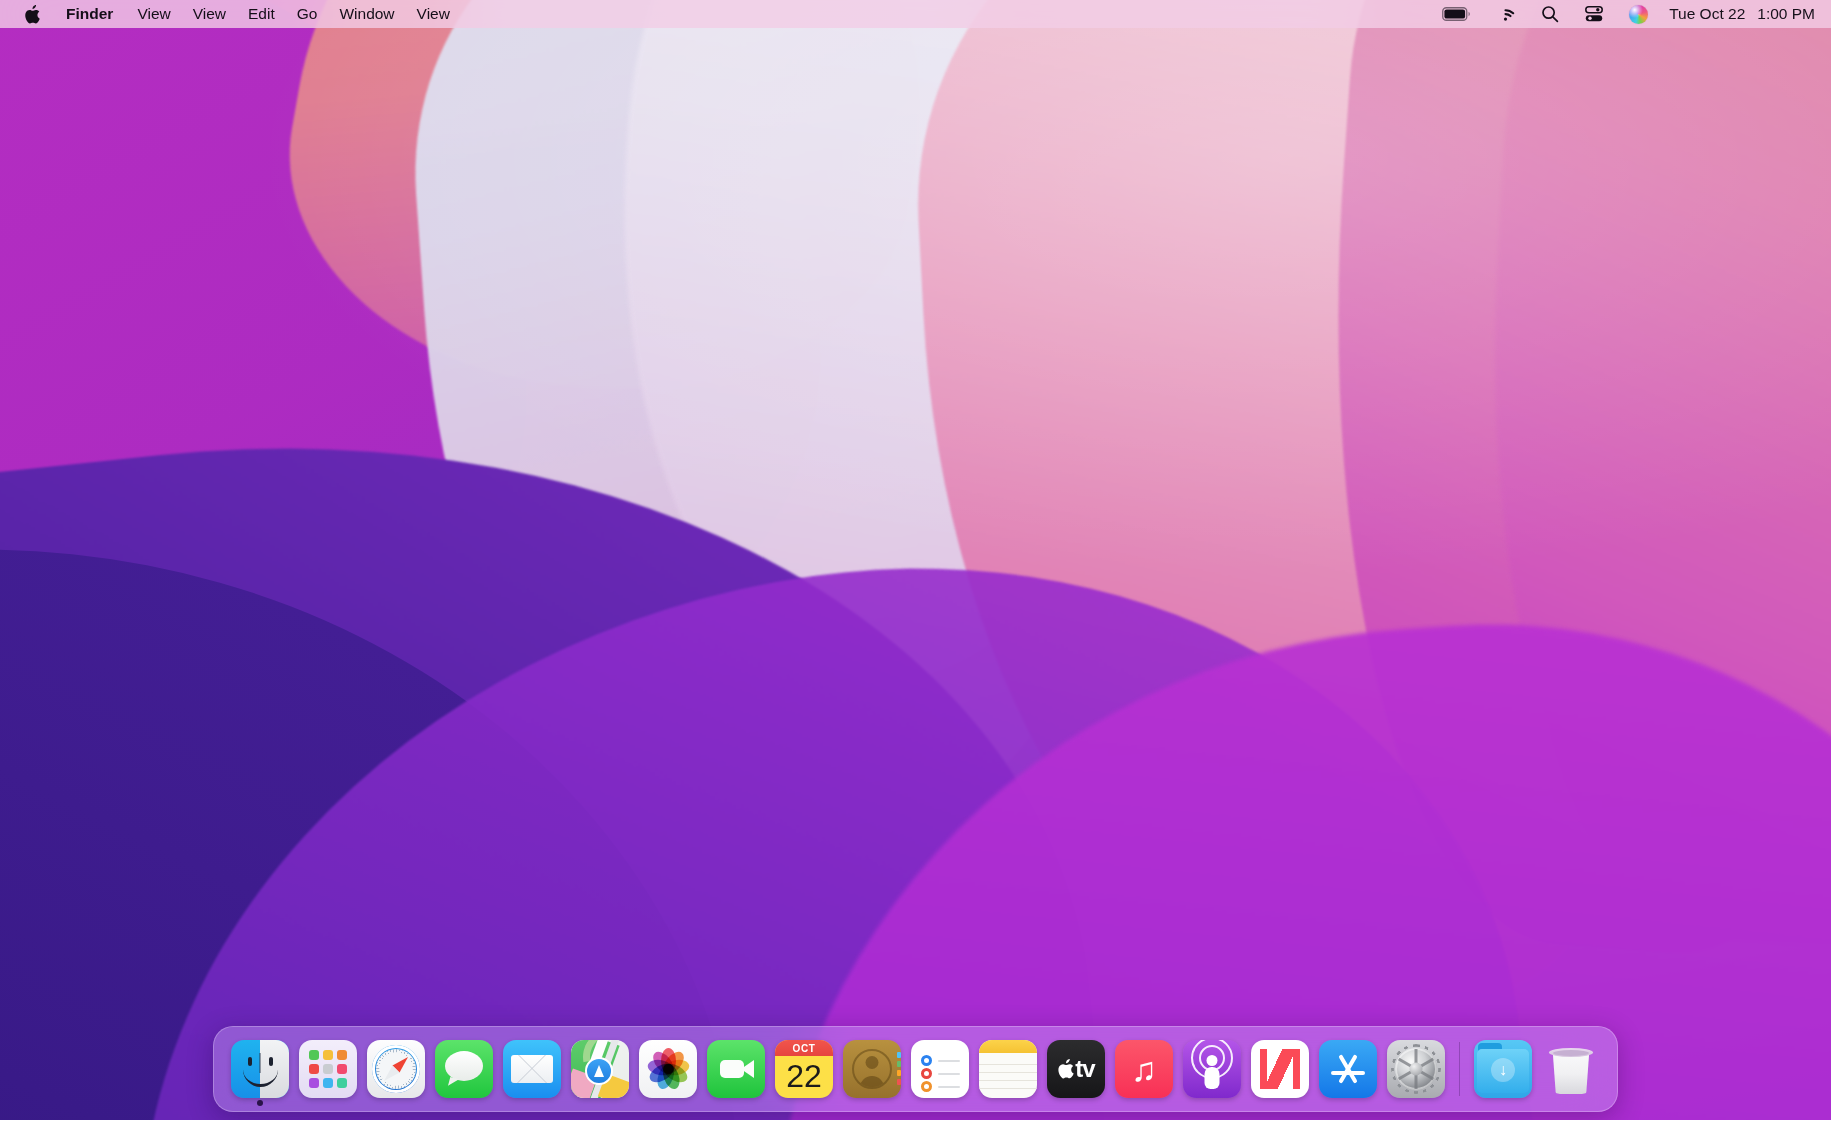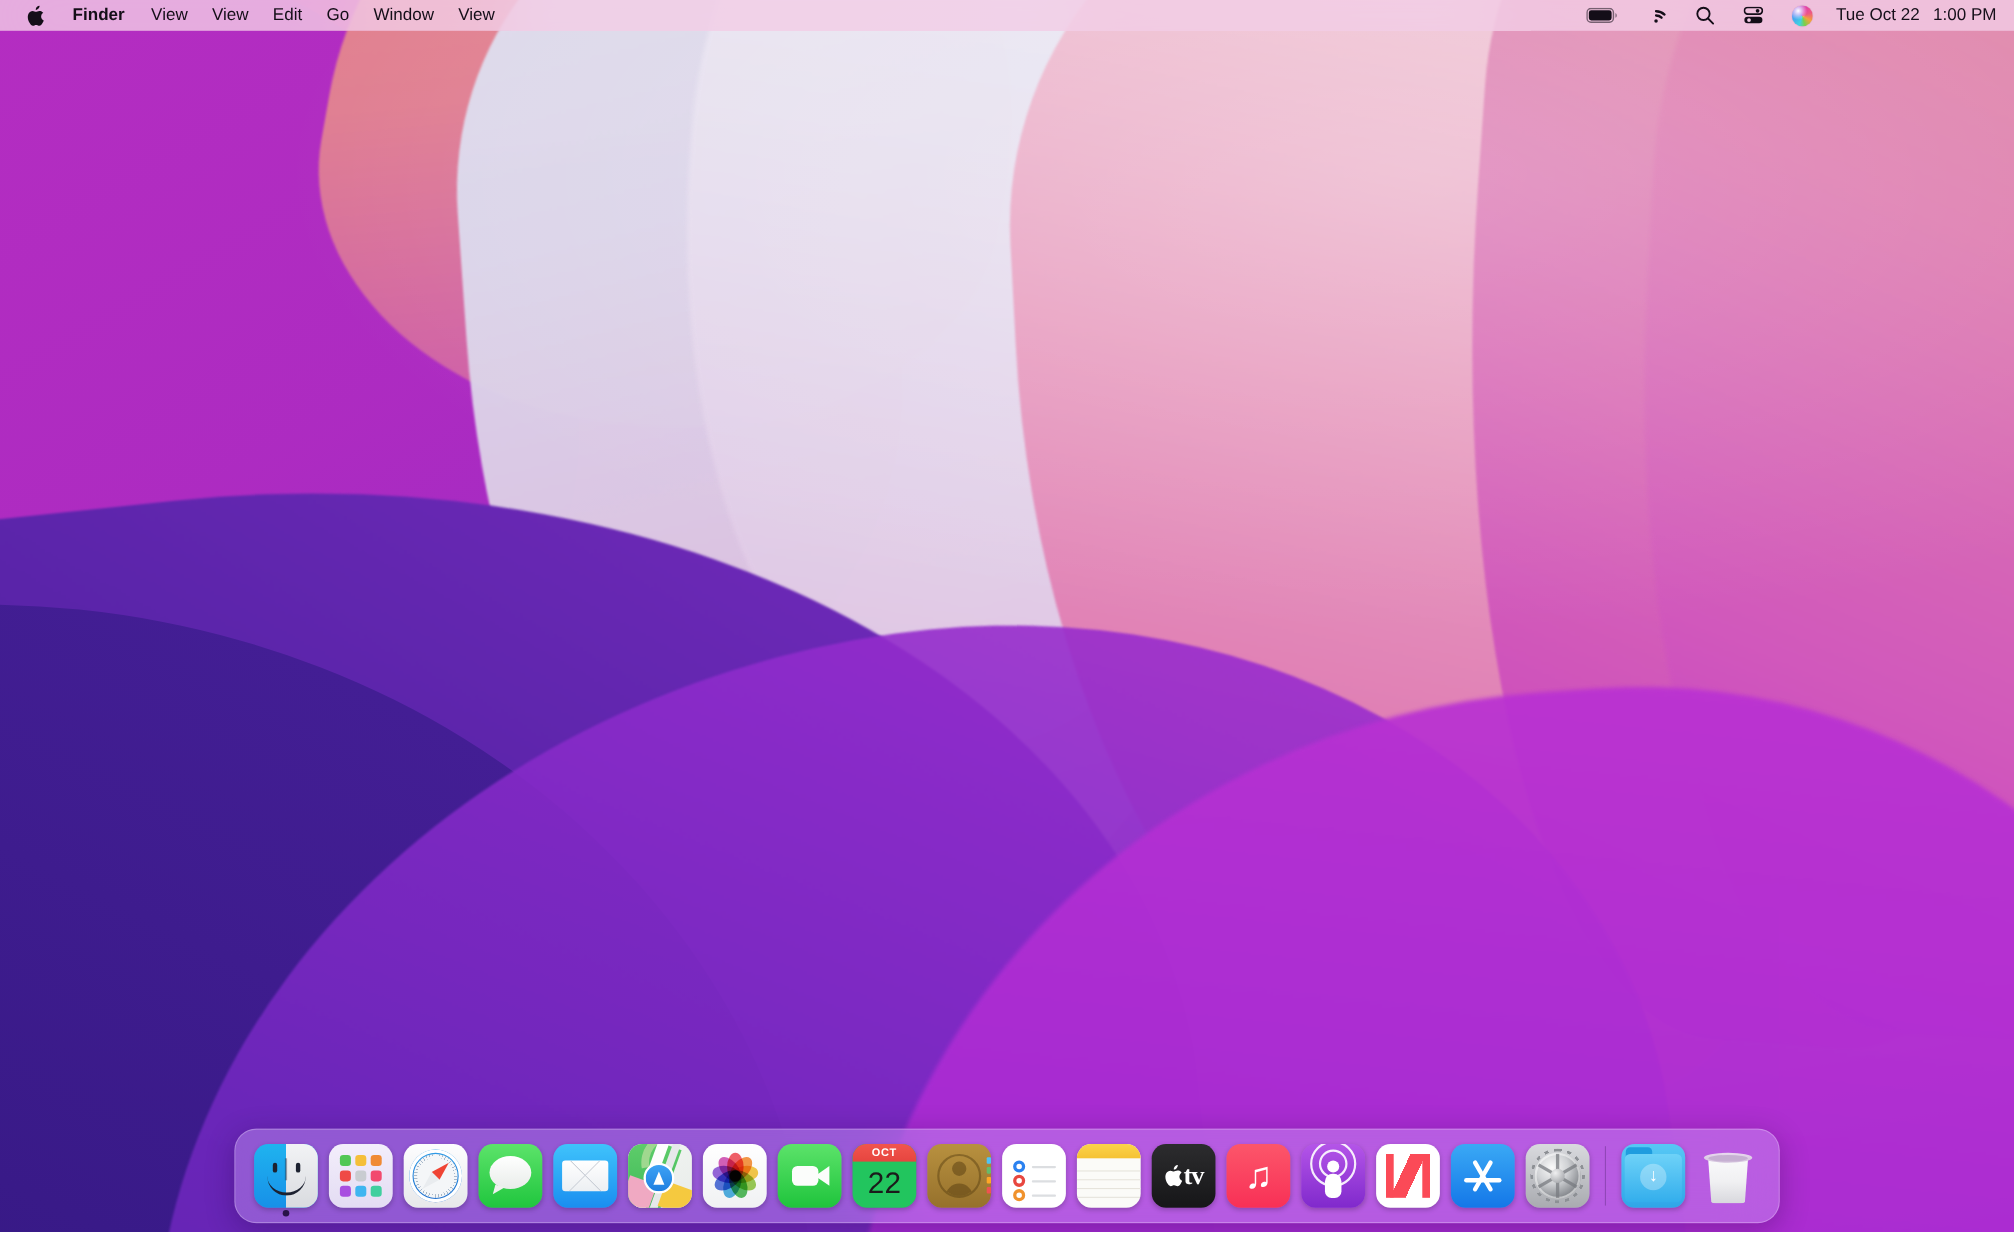--- a/index.html
+++ b/index.html
@@ -376,32 +376,32 @@
     background: #fbfdfb; border-radius: 5px;
   }
   .ft-lens {
     position: absolute; right: 11px; top: 20px;
     width: 0; height: 0;
     border-top: 9px solid transparent; border-bottom: 9px solid transparent;
     border-left: 13px solid #fbfdfb;
     transform: rotate(180deg);
   }
 
-  .ic-calendar { background: #22c55e; }
+  .ic-calendar { background: #fde047; }
   .cal-head {
     position: absolute; left: 0; right: 0; top: 0; height: 16px;
     background: linear-gradient(180deg,#f1554d,#e6453f);
     color: #fff; font-size: 10px; font-weight: bold;
     display: flex; align-items: center; justify-content: center;
     letter-spacing: .6px;
   }
   .cal-day {
     position: absolute; left: 0; right: 0; top: 14px; bottom: 0;
     display: flex; align-items: center; justify-content: center;
-    font-size: 27px; color: #1b1b1b; font-weight: 300;
+    font-size: 32px; color: #1b1b1b; font-weight: 300;
   }
 
   .ic-contacts { background: linear-gradient(180deg,#b8913f,#96712c); }
   .ct-person {
     position: absolute; left: 50%; top: 50%; transform: translate(-50%,-50%);
     width: 36px; height: 36px; border-radius: 50%;
     border: 2px solid rgba(85,60,15,.45);
     overflow: hidden;
   }
   .ct-head {
@@ -418,21 +418,21 @@
   .ic-reminders { background: #ffffff; }
   .rm-row { position: absolute; left: 10px; right: 9px; display: flex; align-items: center; gap: 6px; }
   .rm-row .dot { width: 11px; height: 11px; border-radius: 50%; border: 3px solid; box-sizing: border-box; }
   .rm-row .ln { flex: 1; height: 2px; background: #dcdee1; border-radius: 1px; }
 
   .ic-notes { background: #fbfbf8; }
   .nt-head { position: absolute; left: 0; right: 0; top: 0; height: 13px; background: linear-gradient(180deg,#fcd34a,#f5c233); }
   .nt-lines { position: absolute; left: 0; right: 0; top: 17px; bottom: 6px; }
   .nt-lines i { display: block; height: 1px; background: #e6e4dc; margin: 7px 0; }
 
-  .ic-tv { background: linear-gradient(180deg,#2c2c2e,#161618); display: flex; align-items: center; justify-content: center; font-family: Liberation Serif, serif; }
+  .ic-tv { background: linear-gradient(180deg,#2c2c2e,#161618); display: flex; align-items: center; justify-content: center; }
   .tv-txt { color: #fff; font-size: 24px; font-weight: bold; letter-spacing: -1px; display: flex; align-items: center; }
 
   .ic-music { background: linear-gradient(180deg,#fc566a,#f83056); display: flex; align-items: center; justify-content: center; }
   .mu-note { color: #fff; font-size: 34px; line-height: 1; }
 
   .ic-podcasts { background: linear-gradient(180deg,#b455e8,#8029cc); }
   .pc-rings {
     position: absolute; left: 50%; top: 18px; transform: translate(-50%,-50%);
     width: 38px; height: 38px; border-radius: 50%;
     border: 2.5px solid rgba(255,255,255,.9);

